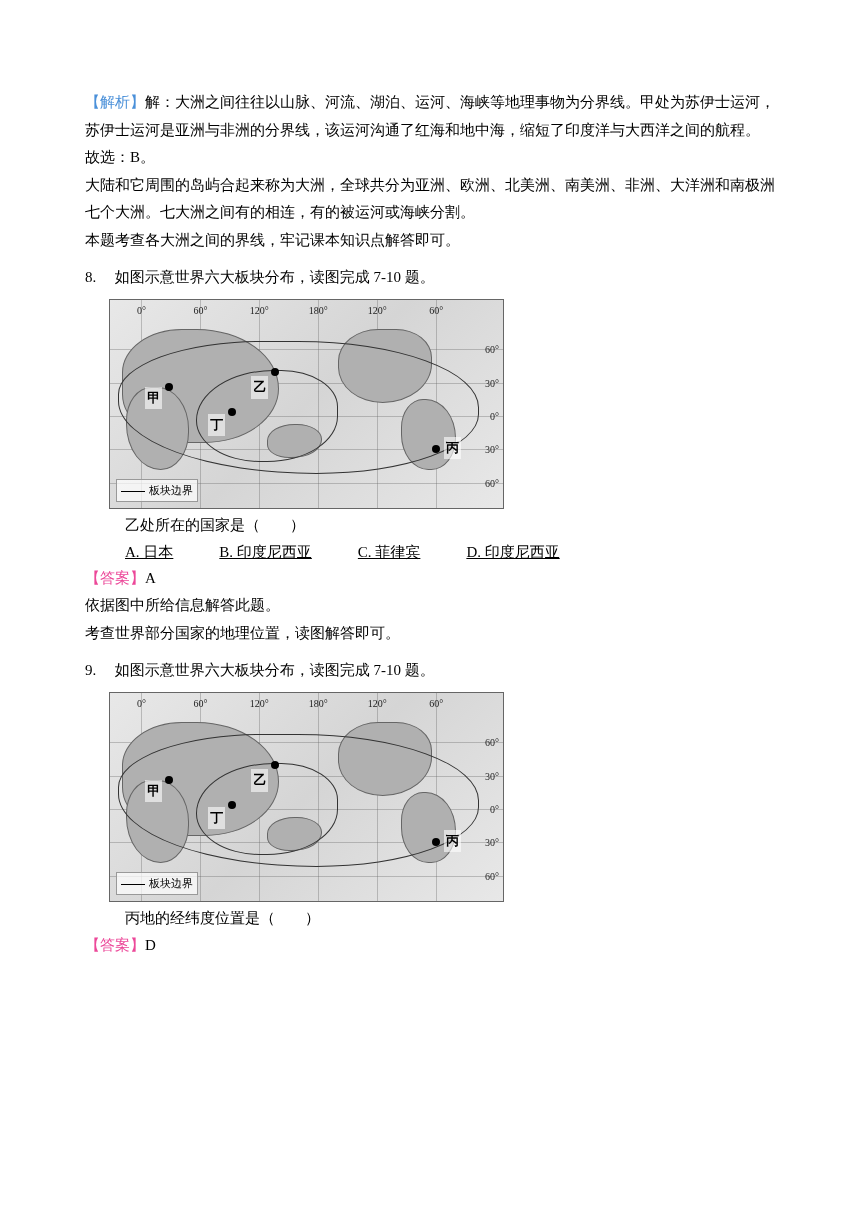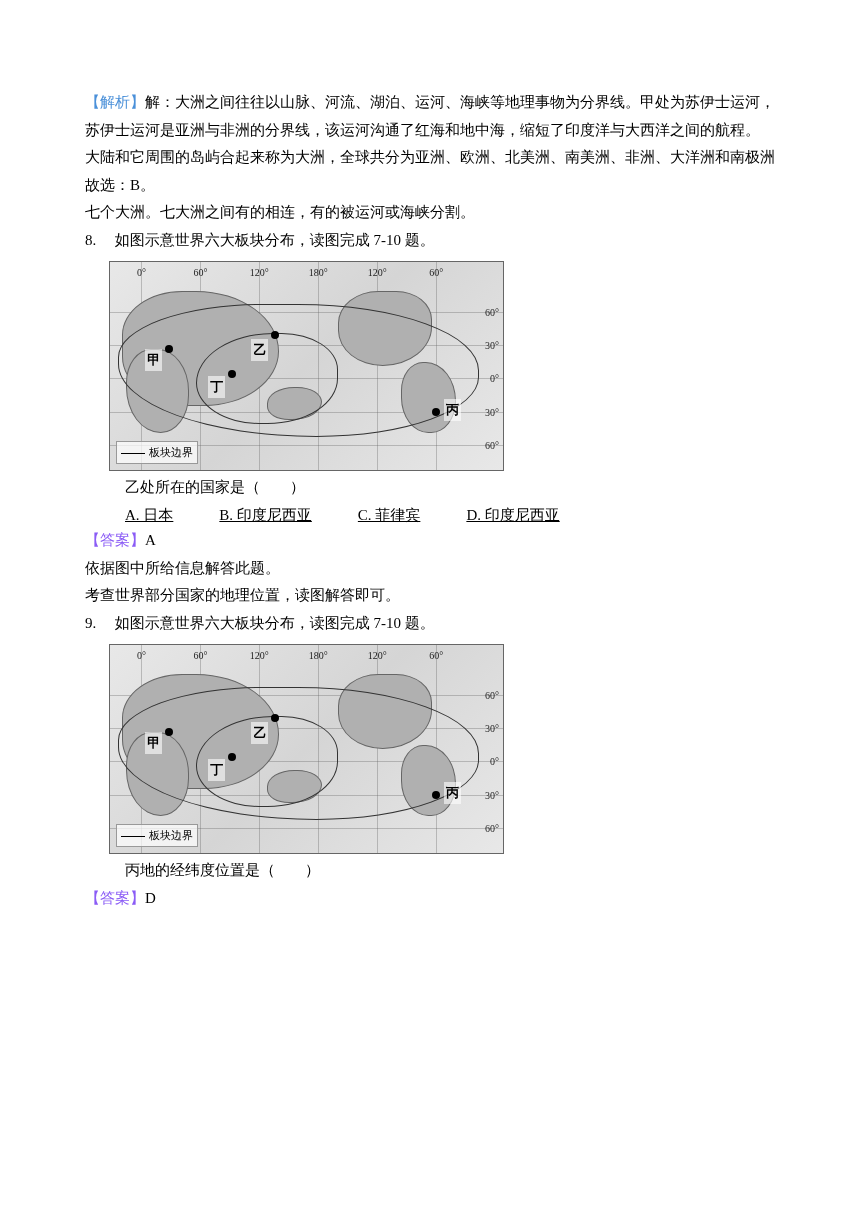--- a/index.html
+++ b/index.html
@@ -13,27 +13,27 @@
       line-height: 1.7;
       color: #000;
       background: #fff;
       width: 860px;
       padding: 90px 85px 40px 85px;
     }
     .analysis-label {
       color: #4a90d9;
     }
     .answer-label {
-      color: #8b5cf6;
+      color: #ec4899;
     }
     .para {
       margin-bottom: 2px;
     }
     .question-block {
-      margin-top: 2px;
+      margin-top: 12px;
     }
     .question-number {
       display: inline-block;
       min-width: 26px;
     }
     .map-container {
       margin: 8px 0 4px 24px;
     }
     .map {
       width: 395px;
@@ -137,23 +137,24 @@
     }
   </style>
 </head>
 <body>
 
 <div>
   <div class="para">
     <span class="analysis-label">【解析】</span><span>解：大洲之间往往以山脉、河流、湖泊、运河、海峡等地理事物为分界线。甲处为苏伊士运河，</span>
   </div>
   <div class="para">苏伊士运河是亚洲与非洲的分界线，该运河沟通了红海和地中海，缩短了印度洋与大西洋之间的航程。</div>
+  <div class="para">故选：B。</div>
   <div class="para">大陆和它周围的岛屿合起来称为大洲，全球共分为亚洲、欧洲、北美洲、南美洲、非洲、大洋洲和南极洲</div>
-  <div class="para">故选：B。</div>
   <div class="para">七个大洲。七大洲之间有的相连，有的被运河或海峡分割。</div>
+  <div class="para">本题考查各大洲之间的界线，牢记课本知识点解答即可。</div>
 </div>
 
 <div class="question-block">
   <div class="para">
     <span class="question-number">8.</span>
     <span>如图示意世界六大板块分布，读图完成 7-10 题。</span>
   </div>
 
   <div class="map-container">
     <div class="map">

